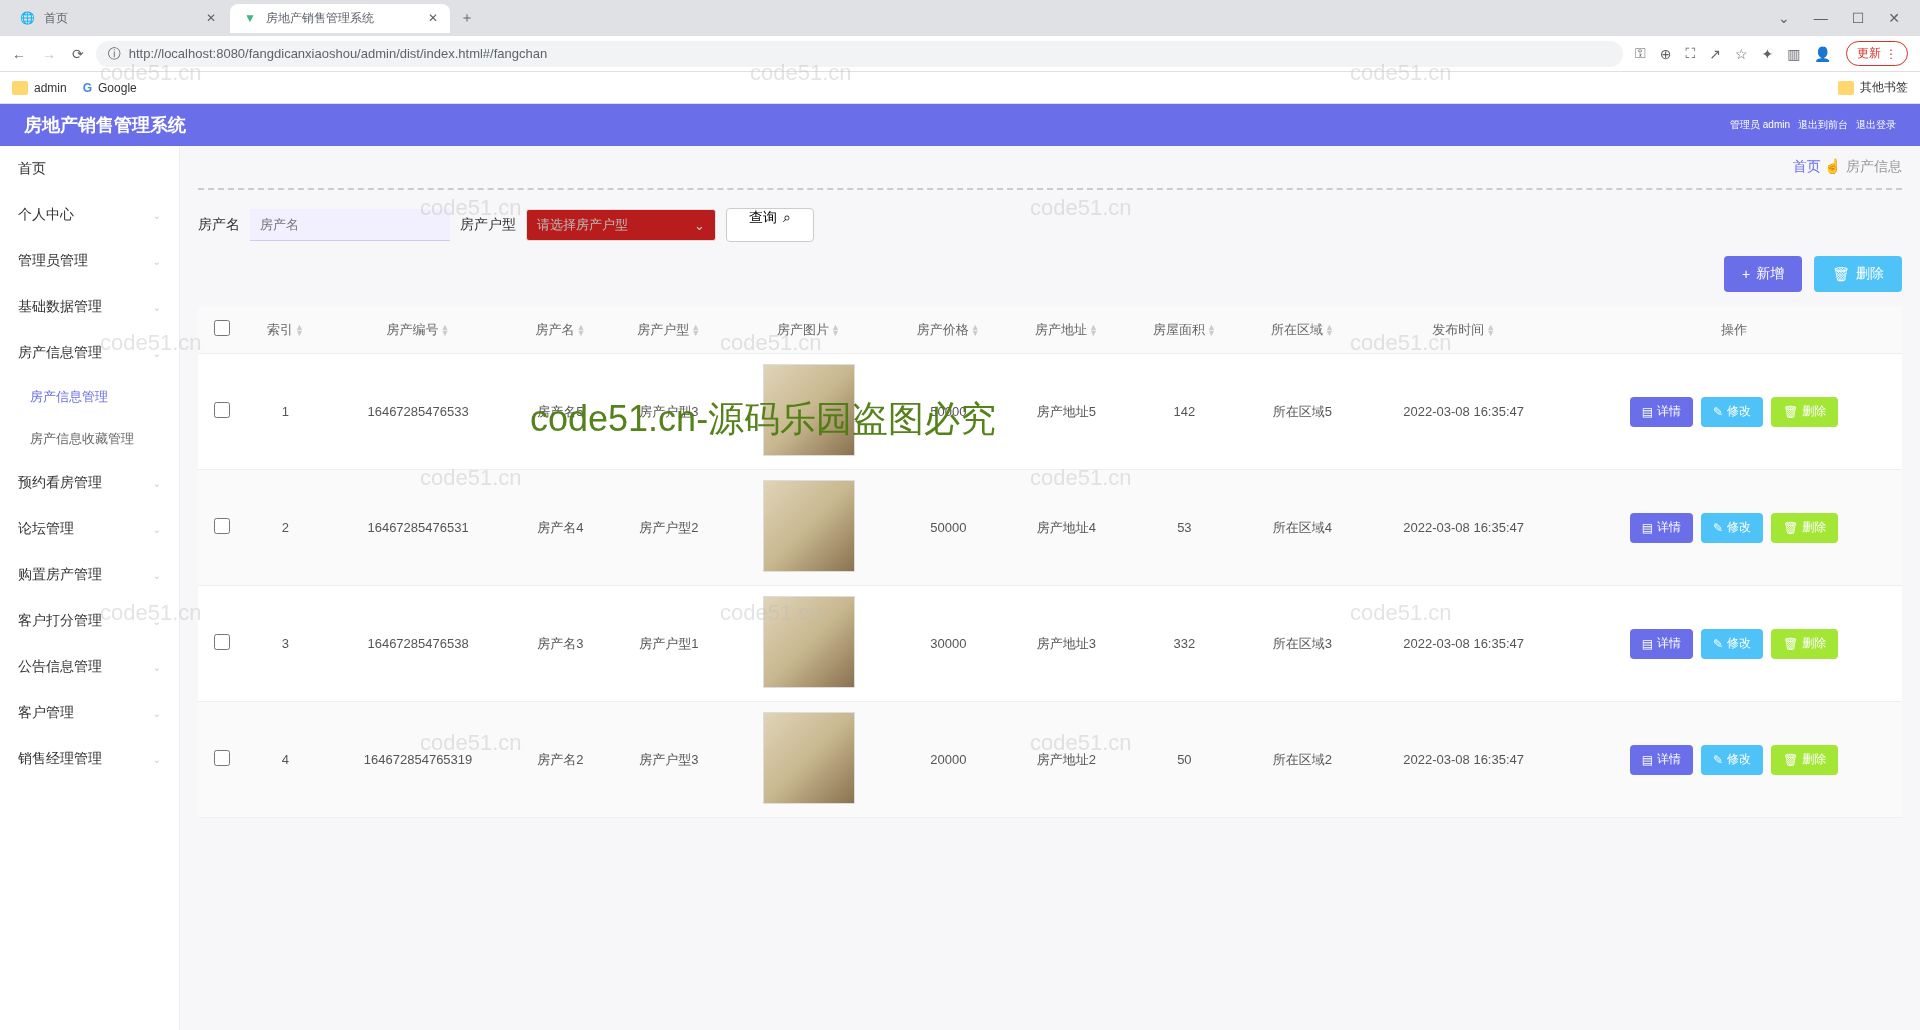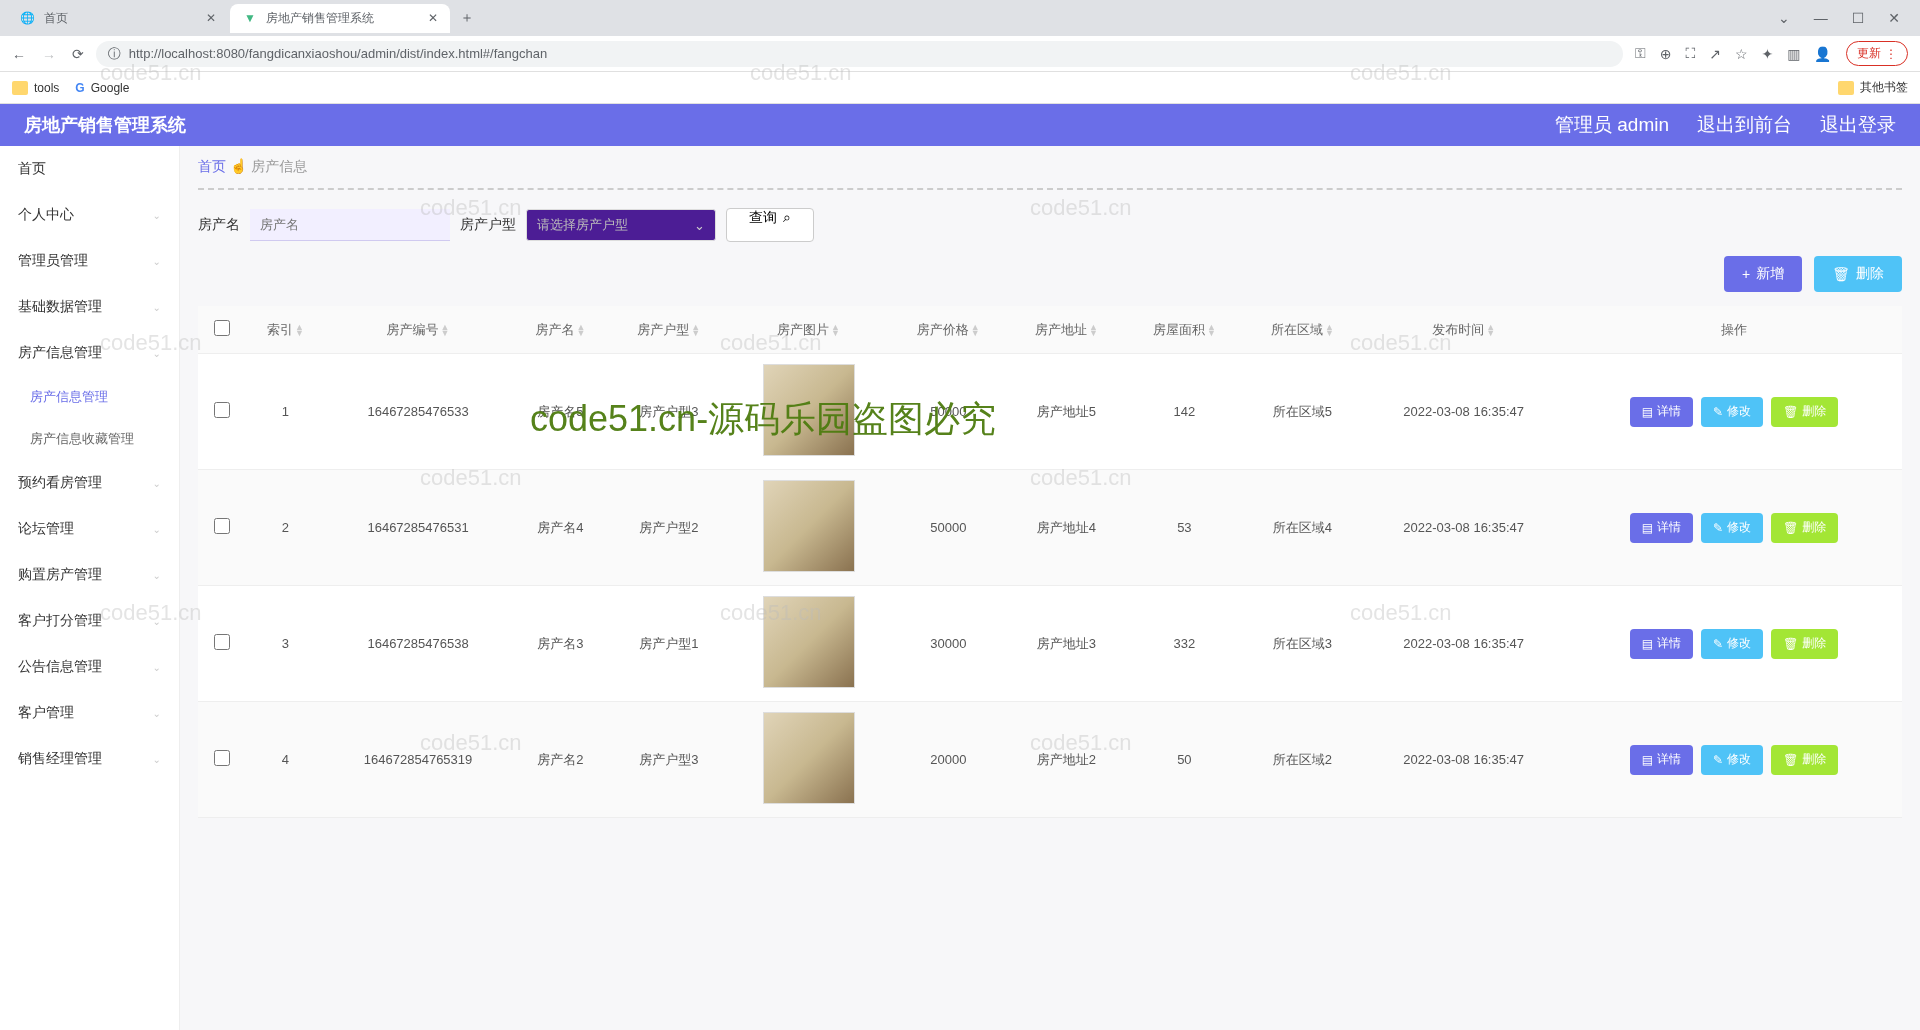--- a/index.html
+++ b/index.html
@@ -25,40 +25,40 @@
 .update-btn { border: 1px solid #d93025; color: #d93025; padding: 3px 10px; border-radius: 14px; font-size: 12px; cursor: pointer; display:flex; align-items:center; gap:4px;}
 
 .bookmark-bar { display: flex; align-items: center; height: 32px; padding: 0 12px; background: #fff; gap: 16px; border-bottom: 1px solid #e0e0e0; font-size: 12px; }
 .bm-item { display: flex; align-items: center; gap: 6px; cursor: pointer; }
 .bm-folder { width: 16px; height: 14px; background: #ffd76e; border-radius: 2px; }
 .bm-right { margin-left: auto; }
 
 
 .app-header { height: 42px; background: #6a6ee8; color: #fff; display: flex; align-items: center; padding: 0 24px; }
 .app-title { font-size: 18px; font-weight: bold; }
-.header-right { margin-left: auto; display: flex; gap: 28px; font-size: 19px; }
+.header-right { margin-left: auto; display: flex; gap: 8px; font-size: 10px; }
 .header-right span { cursor: pointer; }
 
 
 .app-body { display: flex; height: calc(1030px - 36px - 36px - 32px - 42px); }
 .sidebar { width: 180px; background: #fff; border-right: 1px solid #eee; overflow-y: auto; }
 .side-item { padding: 14px 18px; font-size: 14px; color: #333; cursor: pointer; display: flex; align-items: center; }
 .side-item .chev { margin-left: auto; color: #ccc; font-size: 10px; }
 .side-sub { padding: 12px 18px 12px 30px; font-size: 13px; color: #666; cursor: pointer; }
 .side-sub.active { color: #6a6ee8; }
 
 .main { flex: 1; background: #f7f7f9; padding: 0 18px 18px; overflow: auto; }
-.breadcrumb { text-align: left; padding: 12px 0; font-size: 14px; border-bottom: 2px dashed #ccc; margin-bottom: 14px; }
+.breadcrumb { text-align: right; padding: 12px 0; font-size: 14px; border-bottom: 2px dashed #ccc; margin-bottom: 14px; }
 .breadcrumb .bc-home { color: #6a6ee8; cursor: pointer; }
 .breadcrumb .bc-cur { color: #999; }
 
 .search-row { display: flex; align-items: center; gap: 10px; padding: 4px 0 14px; }
 .search-label { font-size: 14px; color: #333; }
 .search-input { width: 200px; height: 32px; border: none; border-bottom: 1px solid #d0caf0; background: #f2efff; padding: 0 10px; font-size: 13px; color: #999; }
-.search-select { width: 190px; height: 32px; border: 1px solid #ddd; background: #4c1d95; padding: 0 10px; font-size: 13px; color: #bbb; display: flex; align-items: center; justify-content: space-between; cursor: pointer; border-radius: 3px; }
+.search-select { width: 190px; height: 32px; border: 1px solid #ddd; background: #b91c1c; padding: 0 10px; font-size: 13px; color: #bbb; display: flex; align-items: center; justify-content: space-between; cursor: pointer; border-radius: 3px; }
 .query-btn { height: 34px; padding: 0 22px; border: 1px solid #ccc; background: #fff; border-radius: 4px; cursor: pointer; font-size: 14px; display: flex; gap: 6px; }
 
 .action-row { display: flex; justify-content: flex-end; gap: 12px; margin-bottom: 14px; }
 .btn { height: 36px; padding: 0 18px; border: none; border-radius: 4px; cursor: pointer; font-size: 14px; color: #fff; display: inline-flex; align-items: center; gap: 6px; }
 .btn-primary { background: #6a6ee8; }
 .btn-info { background: #4fc3f7; }
 
 .table-wrap { background: #fff; }
 table { width: 100%; border-collapse: collapse; }
 th { background: #fafafa; font-size: 13px; font-weight: normal; color: #666; padding: 14px 8px; text-align: center; border-bottom: 1px solid #eee; }
@@ -118,21 +118,21 @@
       <span>👤</span>
       <span class="update-btn">
           <span>更新</span>
           <span>⋮</span>
         </span>
     </div>
   </div>
   <div class="bookmark-bar">
     <div class="bm-item">
         <span class="bm-folder"></span>
-        <span>tools</span>
+        <span>admin</span>
       </div>
     <div class="bm-item">
         <span style="color:#4285f4;font-weight:bold;">G</span>
         <span>Google</span>
       </div>
     <div class="bm-item bm-right">
         <span class="bm-folder"></span>
         <span>其他书签</span>
       </div>
   </div>

